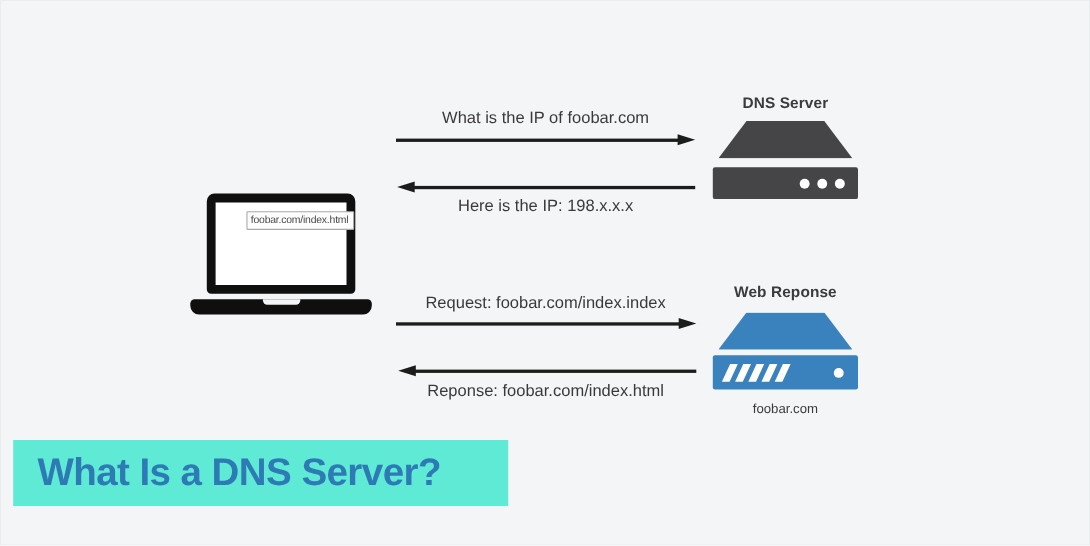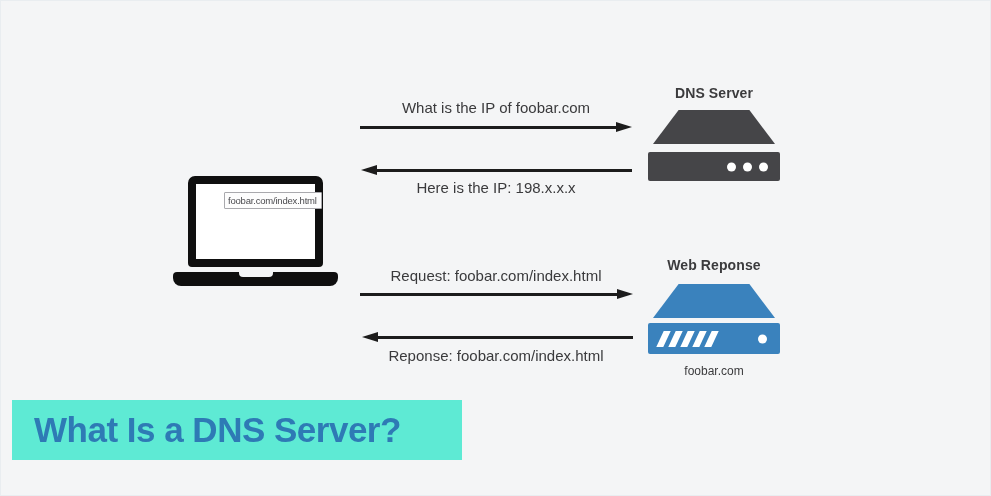--- a/index.html
+++ b/index.html
@@ -158,21 +158,21 @@
   </div>
 
   <div class="msg" style="top: 99px;">What is the IP of foobar.com</div>
   <div class="arrow-line" style="left: 360px; top: 126px; width: 257px;"></div>
   <div class="arrowhead-right" style="left: 616px; top: 122px;"></div>
 
   <div class="arrow-line" style="left: 376px; top: 169px; width: 256px;"></div>
   <div class="arrowhead-left" style="left: 361px; top: 165px;"></div>
   <div class="msg" style="top: 179px;">Here is the IP: 198.x.x.x</div>
 
-  <div class="msg" style="top: 267px;">Request: foobar.com/index.html</div>
+  <div class="msg" style="top: 267px;">Request: foobar.com/index.index</div>
   <div class="arrow-line" style="left: 360px; top: 293px; width: 258px;"></div>
   <div class="arrowhead-right" style="left: 617px; top: 289px;"></div>
 
   <div class="arrow-line" style="left: 377px; top: 336px; width: 256px;"></div>
   <div class="arrowhead-left" style="left: 362px; top: 332px;"></div>
   <div class="msg" style="top: 347px;">Reponse: foobar.com/index.html</div>
 
   <div class="title-band">
     <h1>What Is a DNS Server?</h1>
   </div>

